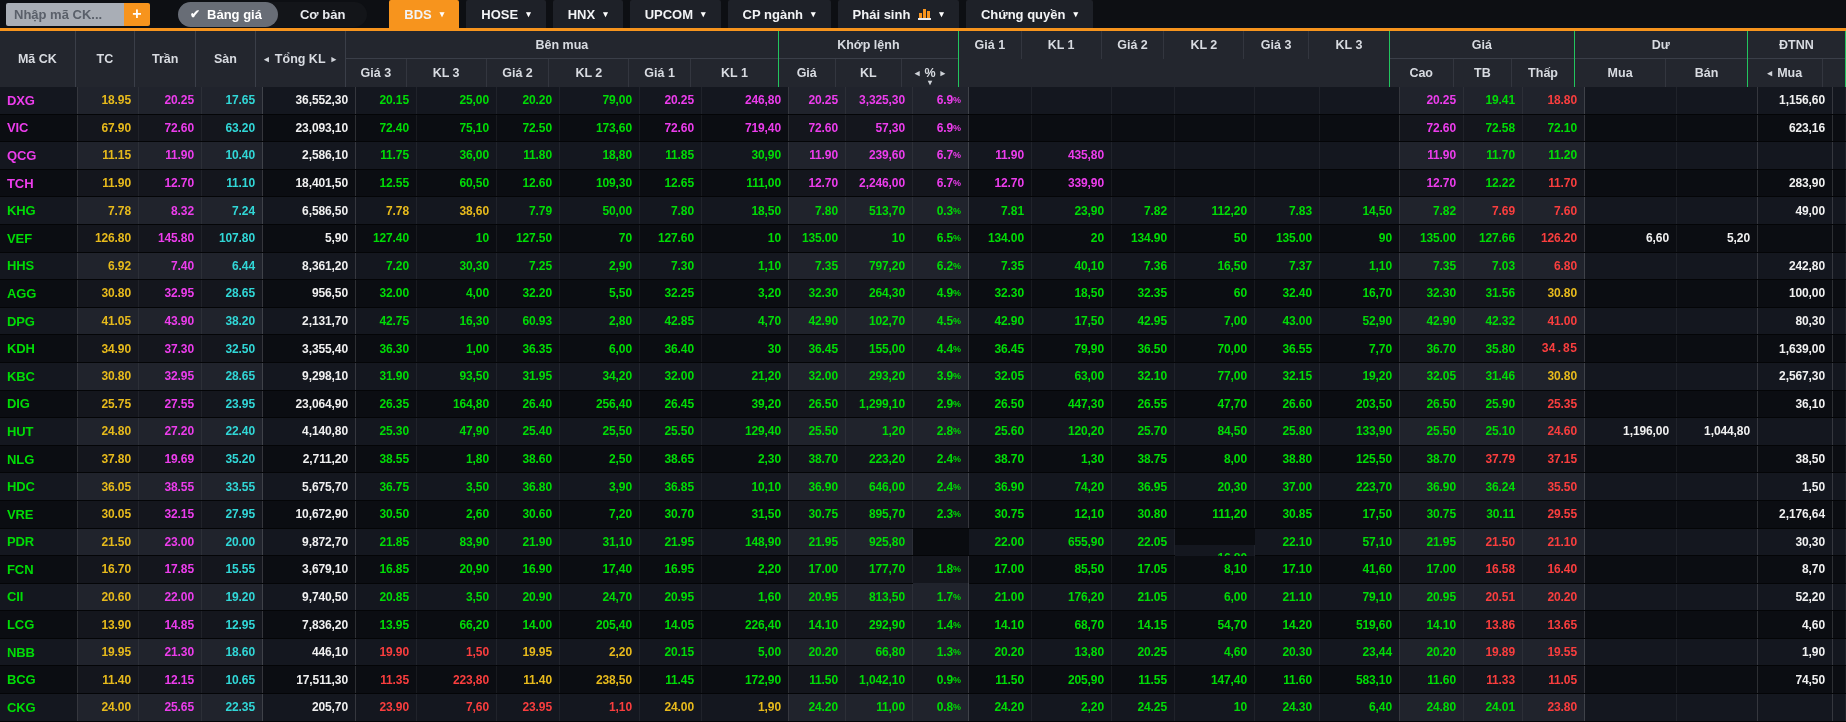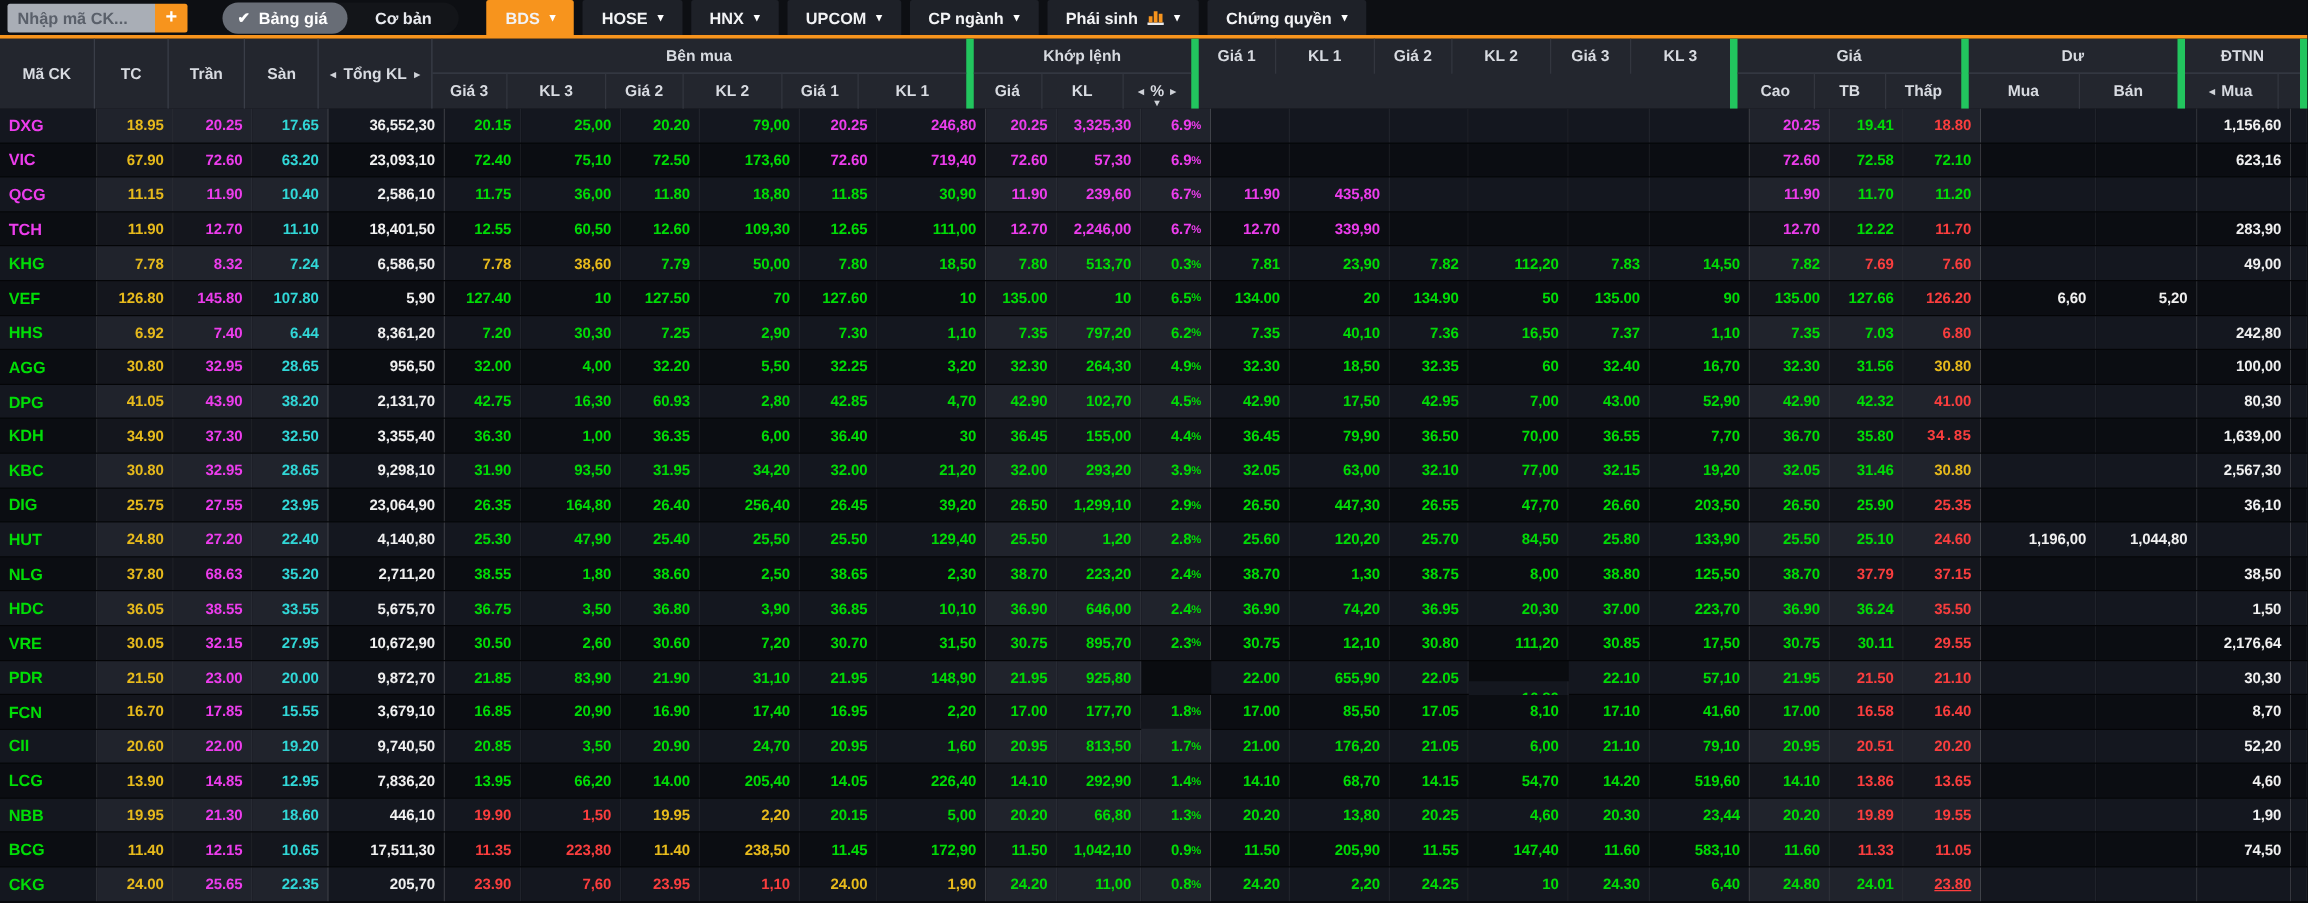--- a/index.html
+++ b/index.html
@@ -28,21 +28,21 @@
   .caret { font-size:9px; color:#fff; }
   .chart-ico { display:inline-flex; align-items:flex-end; gap:1px; height:11px;
     border-bottom:2px solid #e8eaee; padding:0 1px; }
   .chart-ico i { display:block; width:3px; background:#f7941d; }
   
   .board { width:1846px; }
   .hdr { display:flex; background:#23262e; }
   .h-fixed { display:flex; align-items:center; justify-content:center; height:56px;
     color:#d8dbe1; font-weight:700; font-size:12.5px; border-right:1px solid #3a3e48;
     gap:6px; }
-  .h-grp { display:flex; flex-direction:column; border-right:6px solid #22c55e; }
+  .h-grp { display:flex; flex-direction:column; border-right:1px solid #22c55e; }
   .h-grp-label { height:28px; display:flex; align-items:center; justify-content:center;
     color:#d8dbe1; font-weight:700; font-size:12.5px; border-bottom:1px solid #3a3e48; }
   .h-sub { display:flex; height:28px; }
   .h-sub-cell { display:flex; align-items:center; justify-content:center; gap:5px;
     color:#d8dbe1; font-weight:700; font-size:12.5px; border-right:1px solid #33363f;
     position:relative; cursor:pointer; }
   .h-sub-cell:last-child { border-right:none; }
   .arr { font-size:9px; color:#cfd2d8; }
   .sort-down { position:absolute; bottom:0px; left:50%; transform:translateX(-50%);
     font-size:8px; color:#cfd2d8; line-height:8px; }
@@ -605,21 +605,21 @@
         <div class="cell tint c-g" style="width: 59px;">25.10</div>
         <div class="cell tint gb c-r" style="width: 62px;">24.60</div>
         <div class="cell c-w" style="width: 92px;">1,196,00</div>
         <div class="cell gb c-w" style="width: 81px;">1,044,80</div>
         <div class="cell gb" style="width: 75px;"></div>
         <div class="cell" style="width: 13px;"></div>
       </div>
       <div class="row even">
         <div class="cell gb sym c-g" style="width: 78px;">NLG</div>
         <div class="cell tint c-y" style="width: 61px;">37.80</div>
-        <div class="cell tint c-m" style="width: 63px;">68.63</div>
+        <div class="cell tint c-m" style="width: 63px;">19.69</div>
         <div class="cell tint gb c-c" style="width: 61px;">35.20</div>
         <div class="cell gb c-w" style="width: 93px;">2,711,20</div>
         <div class="cell c-g" style="width: 61px;">38.55</div>
         <div class="cell c-g" style="width: 80px;">1,80</div>
         <div class="cell c-g" style="width: 63px;">38.60</div>
         <div class="cell c-g" style="width: 80px;">2,50</div>
         <div class="cell c-g" style="width: 62px;">38.65</div>
         <div class="cell gb c-g" style="width: 87px;">2,30</div>
         <div class="cell tint c-g" style="width: 57px;">38.70</div>
         <div class="cell tint c-g" style="width: 67px;">223,20</div>
@@ -886,20 +886,20 @@
         <div class="cell tint c-g" style="width: 67px;">11,00</div>
         <div class="cell tint gb c-g" style="width: 56px;">0.8<span class="pct-sign">%</span></div>
         <div class="cell c-g" style="width: 63px;">24.20</div>
         <div class="cell c-g" style="width: 80px;">2,20</div>
         <div class="cell c-g" style="width: 63px;">24.25</div>
         <div class="cell c-g" style="width: 80px;">10</div>
         <div class="cell c-g" style="width: 65px;">24.30</div>
         <div class="cell gb c-g" style="width: 80px;">6,40</div>
         <div class="cell tint c-g" style="width: 64px;">24.80</div>
         <div class="cell tint c-g" style="width: 59px;">24.01</div>
-        <div class="cell tint gb c-r" style="width: 62px; text-decoration: underline;">23.80</div>
+        <div class="cell tint gb c-r" style="width: 62px;">23.80</div>
         <div class="cell" style="width: 92px;"></div>
         <div class="cell gb" style="width: 81px;"></div>
         <div class="cell gb" style="width: 75px;"></div>
         <div class="cell" style="width: 13px;"></div>
       </div>
     </div>
 </div>
 
 </body></html>

